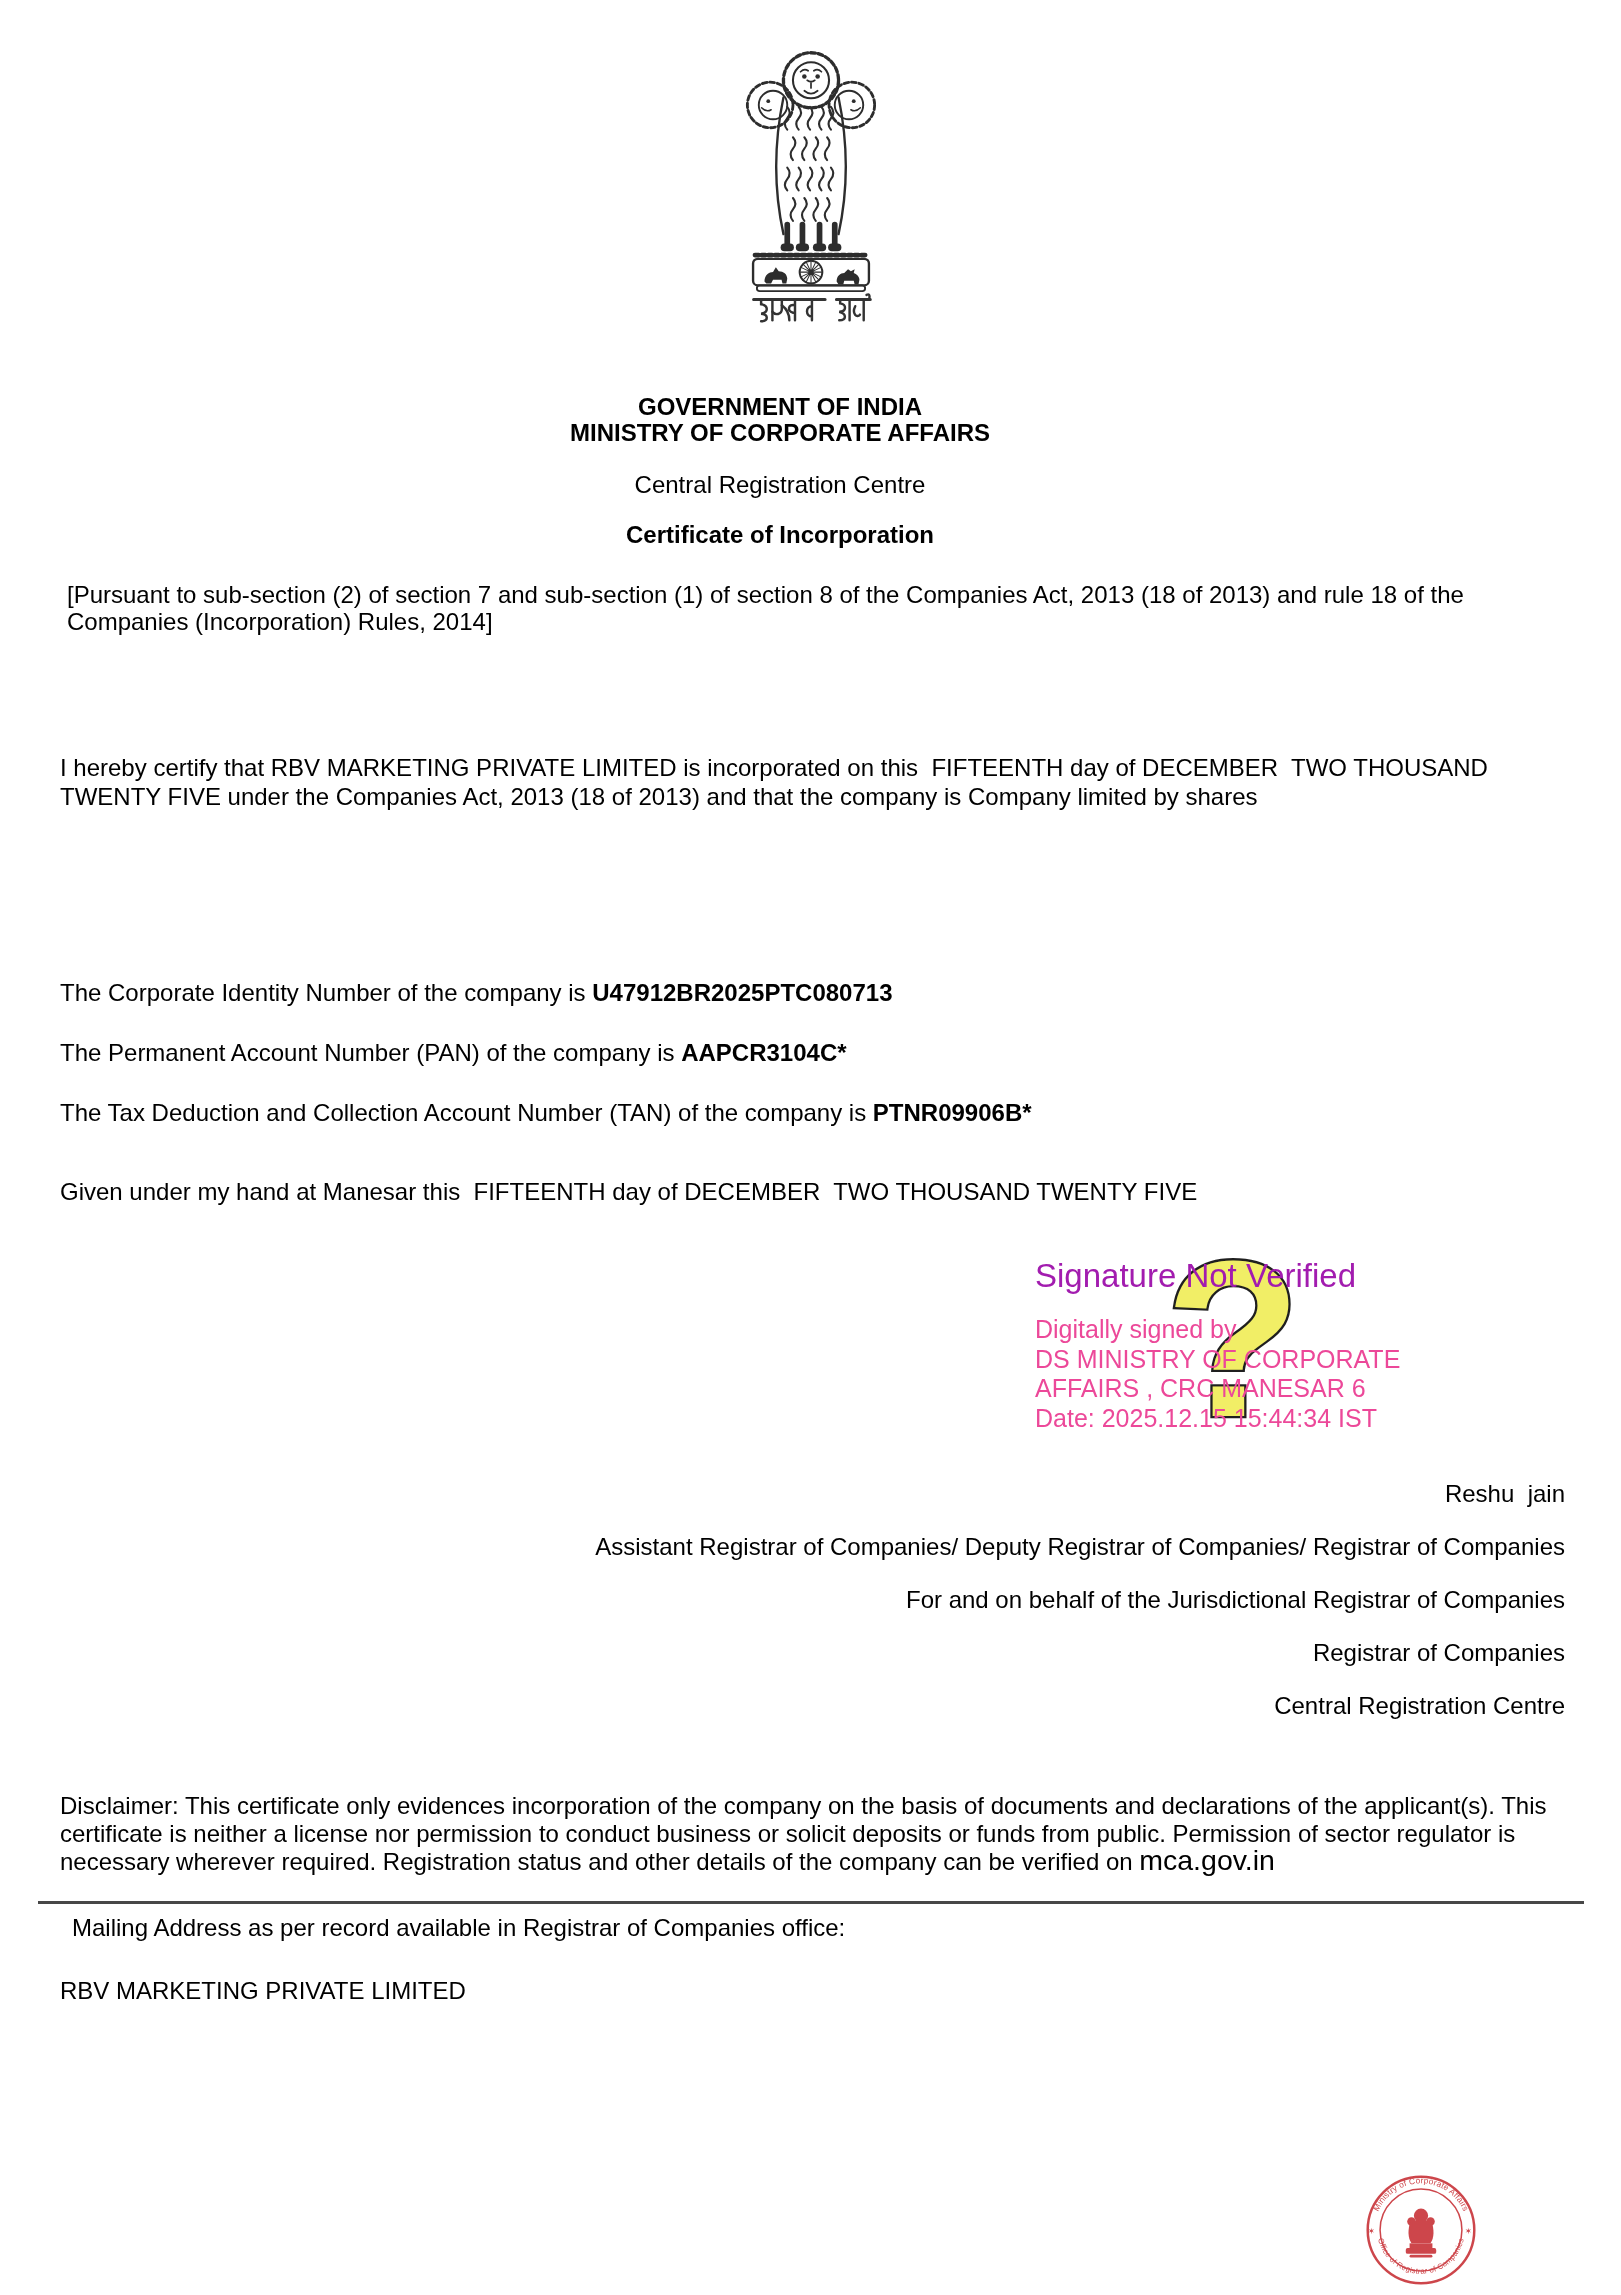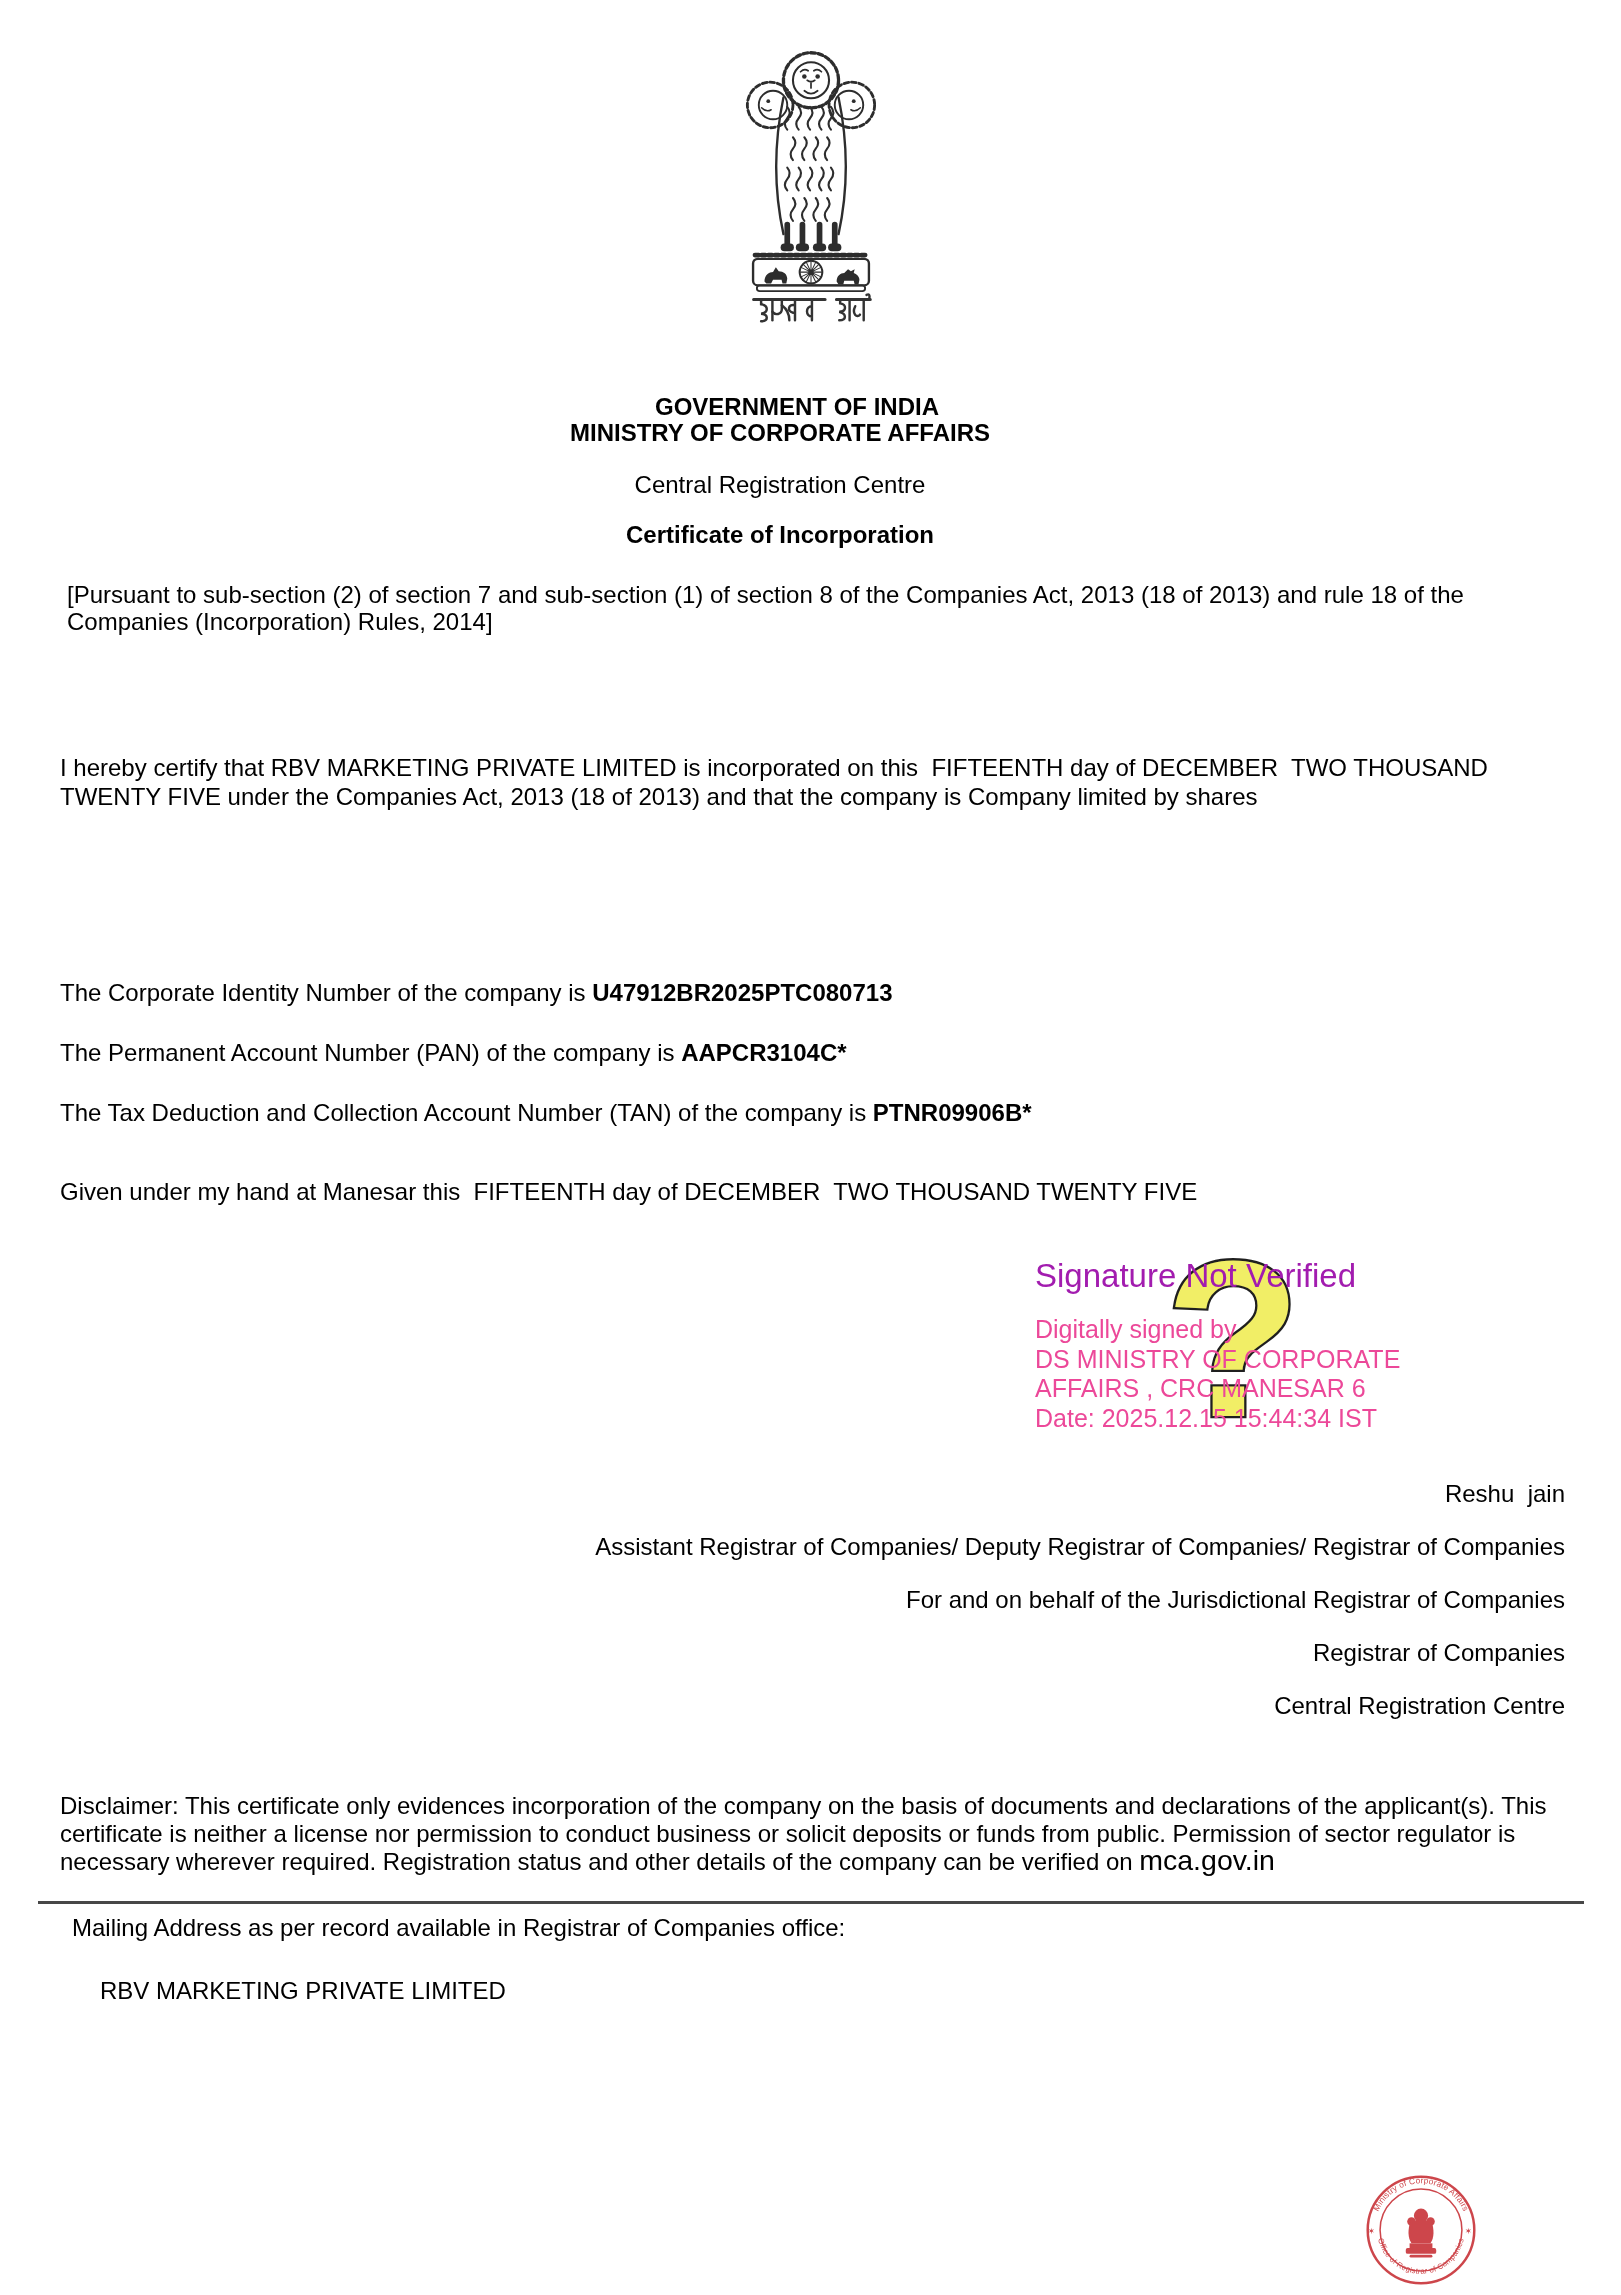--- a/index.html
+++ b/index.html
@@ -109,21 +109,21 @@
         <path d="M34 13 q8 6 8 16"></path>
         <path d="M48 7 v22 M48 13 c-7 -2 -9 6 -2 8"></path>
         <path d="M66 7 v22 M66 14 c-7 0 -7 11 0 11"></path>
         <path d="M96 7 v4 c7 1 7 9 -1 9 c8 2 8 9 0 9 M106 7 v22"></path>
         <path d="M112 14 c-4 8 2 13 5 9 M121 7 v22"></path>
         <path d="M124 2 q4 -2 3 4"></path>
       </g>
     </svg>
   </div>
 
-  <div class="abs h-center hdr b" style="top:393px;padding-left:17px;">GOVERNMENT OF INDIA</div>
+  <div class="abs h-center hdr b" style="top:393px;">GOVERNMENT OF INDIA</div>
   <div class="abs h-center hdr b" style="top:419px;">MINISTRY OF CORPORATE AFFAIRS</div>
   <div class="abs h-center body-text" style="top:471px;">Central Registration Centre</div>
   <div class="abs h-center hdr b" style="top:521px;">Certificate of Incorporation</div>
   <div class="abs center" style="top:581px;left:67px;width:1427px;font-size:24px;line-height:27px;">[Pursuant to sub-section (2) of section 7 and sub-section (1) of section 8 of the Companies Act, 2013 (18 of 2013) and rule 18 of the Companies (Incorporation) Rules, 2014]</div>
 
   <div class="abs body-text pre" style="top:754px;left:60px;width:1503px;">I hereby certify that RBV MARKETING PRIVATE LIMITED is incorporated on this  FIFTEENTH day of DECEMBER  TWO THOUSAND TWENTY FIVE under the Companies Act, 2013 (18 of 2013) and that the company is Company limited by shares</div>
 
   <div class="abs body-text" style="top:979px;left:60px;width:1503px;"><span>The Corporate Identity Number of the company is </span><span class="b">U47912BR2025PTC080713</span></div>
   <div class="abs body-text" style="top:1039px;left:60px;width:1503px;"><span>The Permanent Account Number (PAN) of the company is </span><span class="b">AAPCR3104C*</span></div>
   <div class="abs body-text" style="top:1099px;left:60px;width:1503px;"><span>The Tax Deduction and Collection Account Number (TAN) of the company is </span><span class="b">PTNR09906B*</span></div>
@@ -147,21 +147,21 @@
   <div class="abs rightline" style="top:1586px;">For and on behalf of the Jurisdictional Registrar of Companies</div>
   <div class="abs rightline" style="top:1533px;">Assistant Registrar of Companies/ Deputy Registrar of Companies/ Registrar of Companies</div>
   <div class="abs rightline" style="top:1639px;">Registrar of Companies</div>
   <div class="abs rightline" style="top:1692px;">Central Registration Centre</div>
 
   <div class="abs pre" style="top:1792px;left:60px;width:1503px;font-size:24px;line-height:27.6px;"><span>Disclaimer: This certificate only evidences incorporation of the company on the basis of documents and declarations of the applicant(s). This certificate is neither a license nor permission to conduct business or solicit deposits or funds from public. Permission of sector regulator is necessary wherever required. Registration status and other details of the company can be verified on </span><span class="site">mca.gov.in</span></div>
 
   <div class="abs divider" style="top:1901px;left:38px;width:1546px;"></div>
 
   <div class="abs body-text" style="top:1914px;left:72px;width:1503px;">Mailing Address as per record available in Registrar of Companies office:</div>
-  <div class="abs company" style="top:1977px;left:60px;width:1503px;margin-left:40px;">RBV MARKETING PRIVATE LIMITED</div>
+  <div class="abs company" style="top:1977px;left:60px;width:1503px;">RBV MARKETING PRIVATE LIMITED</div>
 
   <div class="abs" style="left:1362px;top:2171px;">
     <svg width="118" height="118" viewBox="0 0 124 124" style="overflow:visible">
       <g opacity="0.85">
         <circle cx="62" cy="62" r="56" stroke="#c5262c" stroke-width="2.6" fill="none"></circle>
         <circle cx="62" cy="62" r="43" stroke="#c5262c" stroke-width="1.6" fill="none"></circle>
         <defs>
           <path id="sealTop" d="M13 62 A49 49 0 1 1 111 62" fill="none"></path>
           <path id="sealBot" d="M16 62 A46 46 0 0 0 108 62" fill="none"></path>
         </defs>

